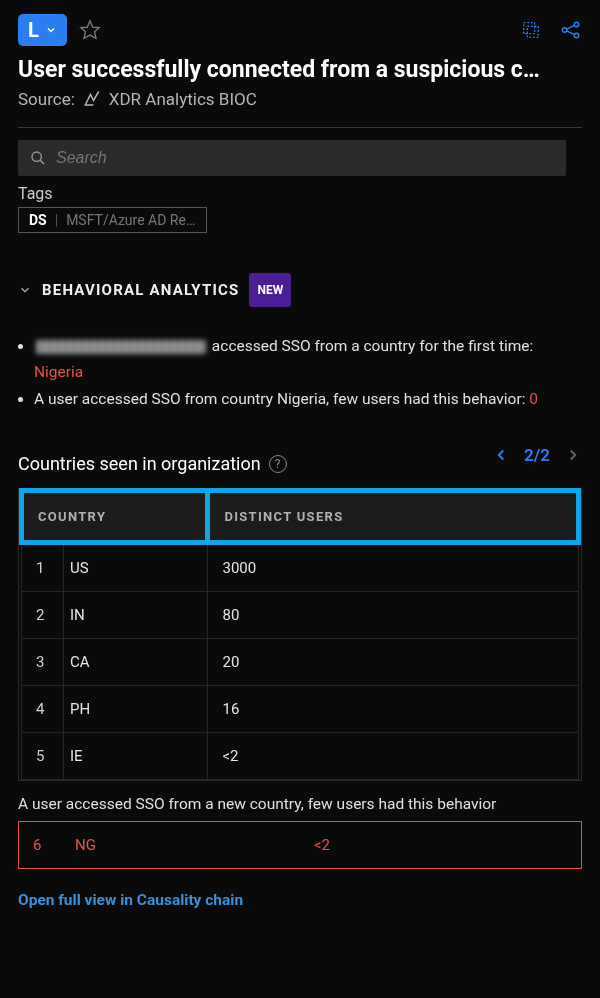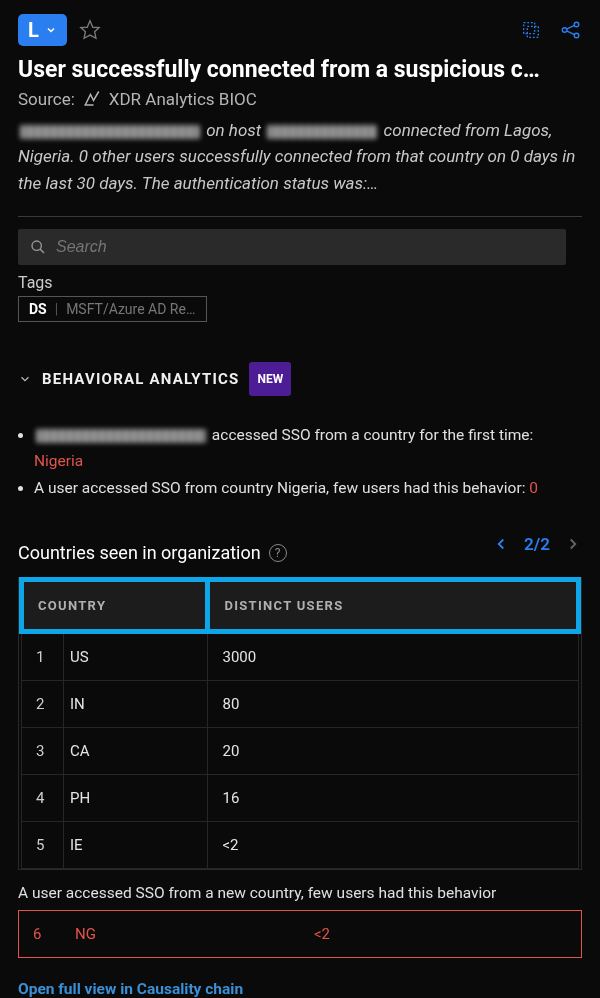--- a/index.html
+++ b/index.html
@@ -241,23 +241,20 @@
 <div class="header">
   <div class="title">User successfully connected from a suspicious c…</div>
   <div class="source-line">
     <span>Source:</span>
     <svg width="18" height="18" viewBox="0 0 24 24" fill="none" stroke="#b5b5b5" stroke-width="2">
         <path d="M3 20 L10 6 L14 14 L21 2"></path>
         <line x1="2" y1="20" x2="14" y2="20"></line>
       </svg>
     <span>XDR Analytics BIOC</span>
   </div>
-  <div class="desc">
-    <span class="redact" style="width:180px;"></span><span> on host </span><span class="redact" style="width:110px;"></span><span> connected from Lagos, Nigeria. 0 other users successfully connected from that country on 0 days in the last 30 days. The authentication status was:…</span>
-  </div>
 </div>
 <hr class="divider">
 
 <div class="search-wrap">
   <div class="search">
     <svg width="16" height="16" viewBox="0 0 24 24" fill="none" stroke="currentColor" stroke-width="2">
         <circle cx="10" cy="10" r="7"></circle>
         <line x1="21" y1="21" x2="15" y2="15"></line>
       </svg>
     <input placeholder="Search" style="">

